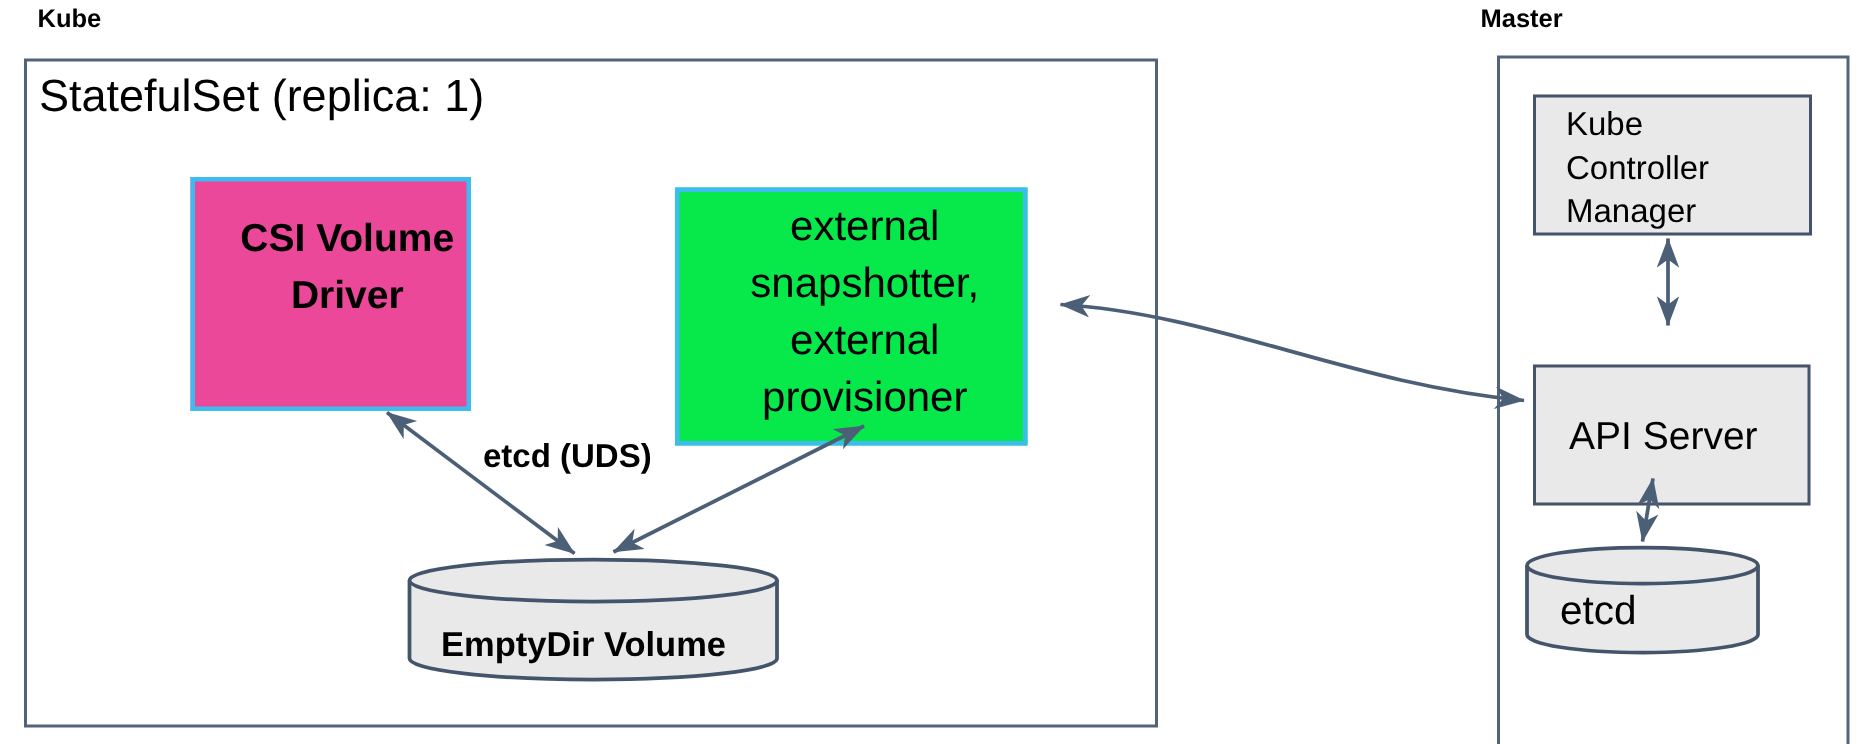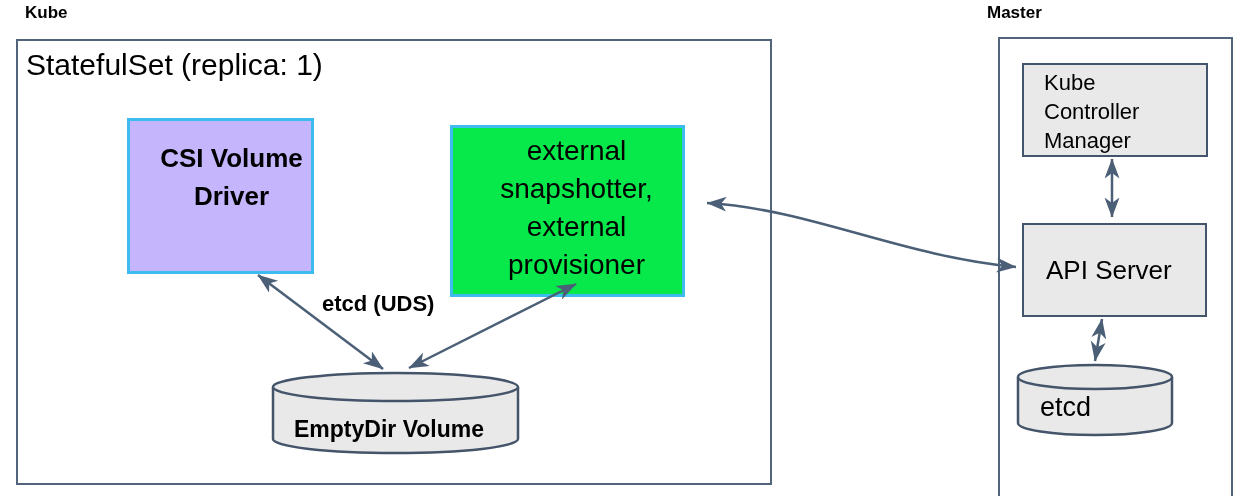--- a/index.html
+++ b/index.html
@@ -41,21 +41,21 @@
 </head>
 <body>
 
 <div class="canvas">
 
   <div class="section-label node-label">Kube</div>
 
   <div class="outer-box node-box" style="border-color: rgb(82, 100, 122); text-align: center;">
     <div class="ss-title">StatefulSet (replica: 1)</div>
 
-    <div class="pod-box csi" style="background-color: #c4b5fd; border-color: rgb(62, 188, 240);">
+    <div class="pod-box csi" style="background-color: #ec4899; border-color: rgb(62, 188, 240);">
       <div>CSI Volume</div>
       <div>Driver</div>
     </div>
 
     <div class="pod-box sidecar" style="background-color: rgb(7, 233, 74); border-color: rgb(62, 188, 240);">
       <div>external</div>
       <div>snapshotter,</div>
       <div>external</div>
       <div>provisioner</div>
     </div>
@@ -64,21 +64,21 @@
   </div>
 
   <div class="section-label master-label">Master</div>
 
   <div class="outer-box master-box" style="border-color: rgb(82, 100, 122);">
     <div class="gray-box kcm" style="background-color: rgb(233, 233, 233); border-color: rgb(68, 84, 106);">
       <div>Kube</div>
       <div>Controller</div>
       <div>Manager</div>
     </div>
-    <div class="gray-box api" style="background-color: rgb(233, 233, 233); border-color: rgb(68, 84, 106);">
+    <div class="gray-box api" style="background-color: rgb(233, 233, 233); border-color: rgb(68, 84, 106); margin-top: 20px;">
       <span>API Server</span>
     </div>
   </div>
 
   <svg class="overlay" viewBox="0 0 1250 496" xmlns="http://www.w3.org/2000/svg">
     <defs>
       <marker id="ah" markerWidth="9" markerHeight="7" refX="7.8" refY="3" orient="auto-start-reverse" markerUnits="strokeWidth">
         <path d="M0 0 L8 3 L0 6 L2.2 3 Z" fill="#4B5F77"></path>
       </marker>
     </defs>

